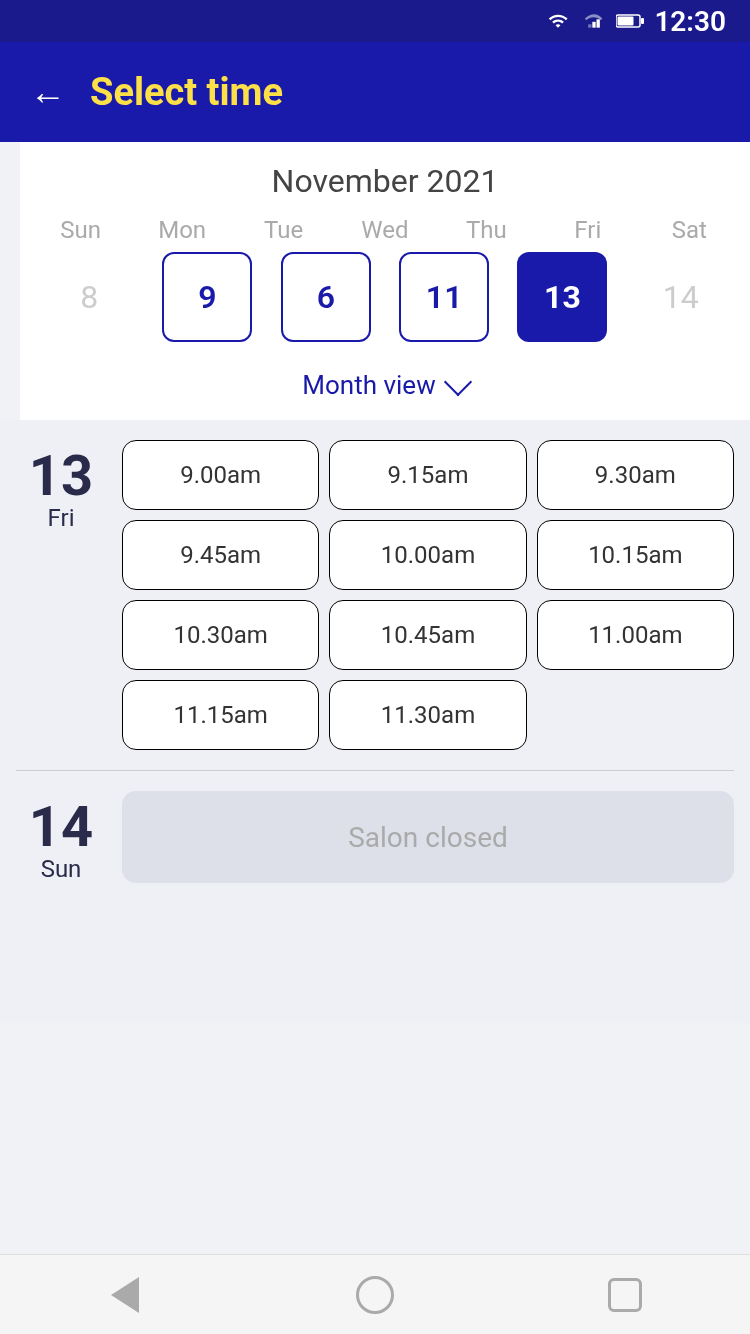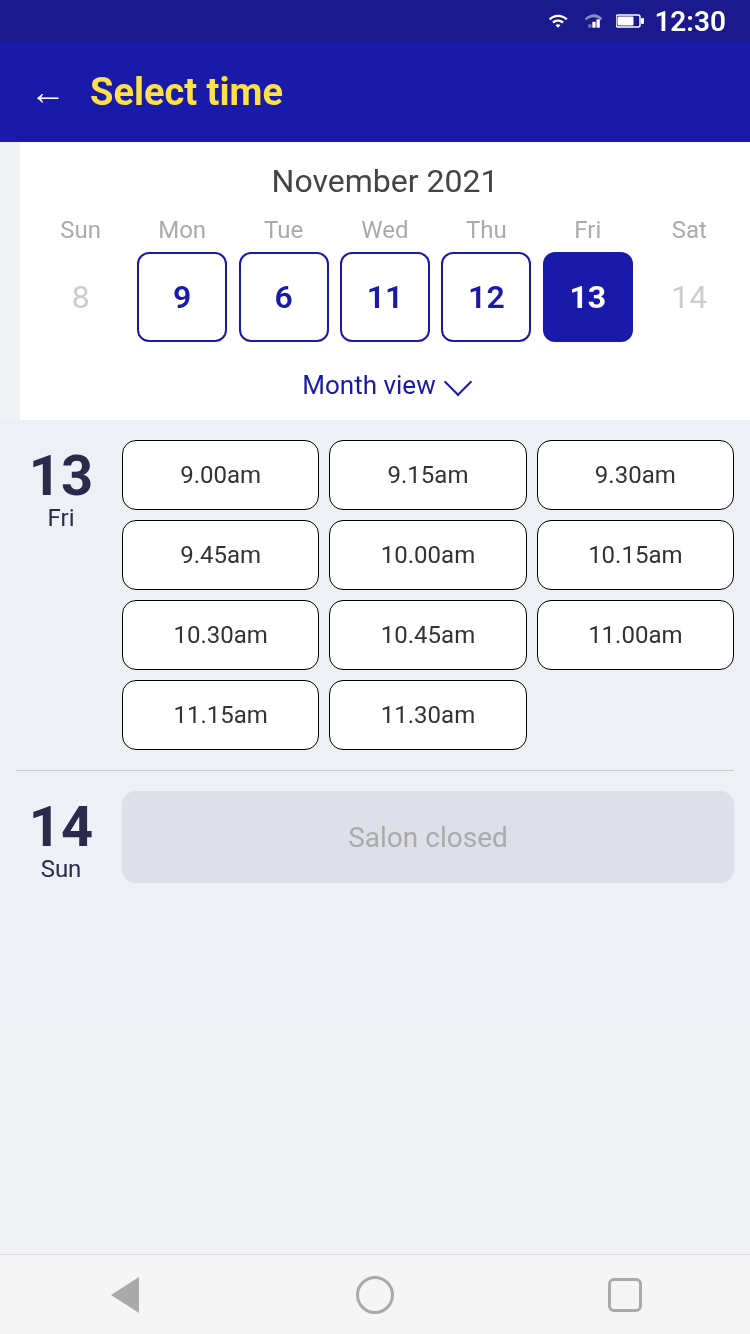--- a/index.html
+++ b/index.html
@@ -283,21 +283,20 @@
     <span class="weekday-label">Thu</span>
     <span class="weekday-label">Fri</span>
     <span class="weekday-label">Sat</span>
   </div>
 
   <div class="dates-row">
     <div class="date-cell inactive">8</div>
     <div class="date-cell active-range">9</div>
     <div class="date-cell active-range">6</div>
     <div class="date-cell active-range">11</div>
-    <div class="date-cell active-range">12</div>
     <div class="date-cell selected">13</div>
     <div class="date-cell inactive">14</div>
   </div>
 
   <div class="month-view-toggle">
     <span>Month view</span>
     <div class="chevron-down"></div>
   </div>
 </div>
 

